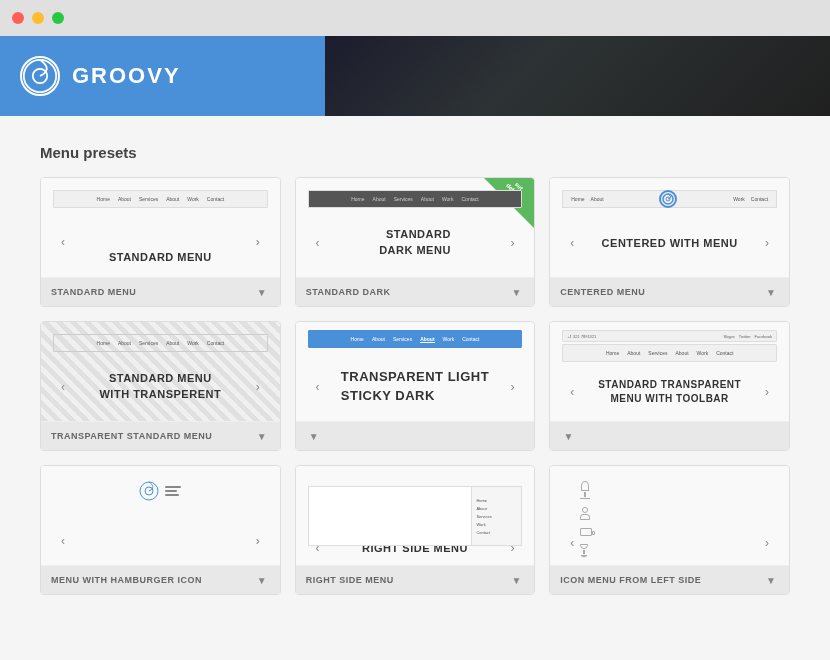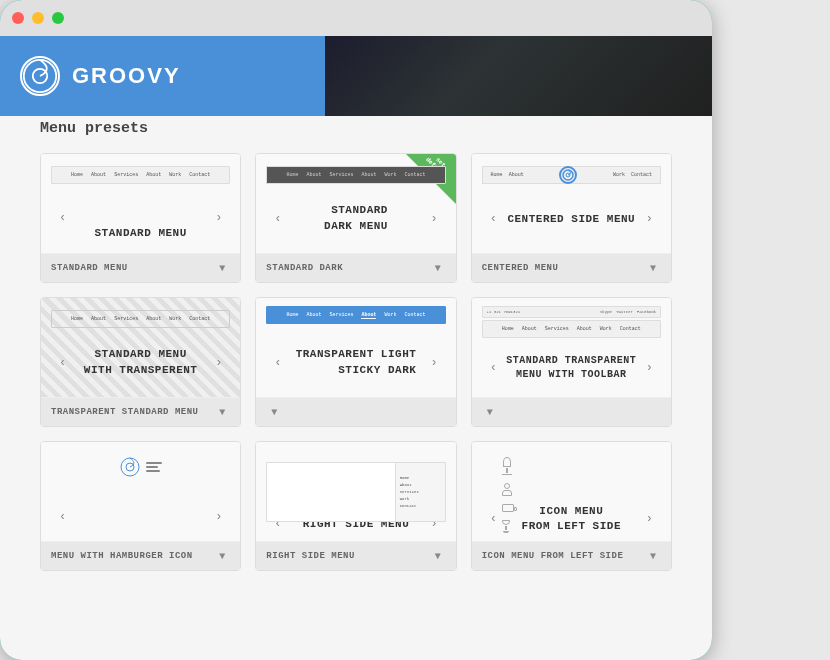--- a/index.html
+++ b/index.html
@@ -6,22 +6,22 @@
     body {
       background: #e8e8e8;
       font-family: -apple-system, BlinkMacSystemFont, 'Segoe UI', Arial, sans-serif;
       width: 830px;
       height: 660px;
       overflow: hidden;
     }
 
     .window {
       background: #14b8a6;
-      border-radius: 22px;
-      width: 712px;
+      border-radius: 0;
+      width: 830px;
       height: 660px;
       box-shadow: 0 4px 20px rgba(0,0,0,0.3);
       overflow: hidden;
     }
 
     .titlebar {
       background: #e0e0e0;
       height: 36px;
       display: flex;
       align-items: center;
@@ -97,22 +97,21 @@
     .hero-image::after {
       content: '';
       position: absolute;
       inset: 0;
       background: linear-gradient(135deg, #1a1a2e 0%, #2d3436 40%, #1e1e1e 100%);
       opacity: 0.85;
     }
 
     
     .presets-section {
-      padding: 4px 40px 20px;
-      font-family: Liberation Mono, monospace;
+      padding: 28px 40px 20px;
     }
 
     .presets-title {
       font-size: 15px;
       font-weight: 600;
       color: #444;
       margin-bottom: 16px;
     }
 
     .presets-grid {
@@ -463,21 +462,21 @@
                   <path d="M6 1 C9 3 10 5 6 6" stroke="#4a90d9" stroke-width="1" fill="none"></path>
                 </svg>
               </div>
               <div class="centered-nav-items">
                 <span>Work</span>
                 <span>Contact</span>
               </div>
             </div>
             <div class="card-nav-arrows" style="width:90%; margin-top:30px;">
               <span class="arrow">‹</span>
-              <div style="font-size:11px;font-weight:700;color:#333;letter-spacing:0.5px;text-align:center;">CENTERED SIDE MENU</div>
+              <div style="font-size:11px;font-weight:700;color:#333;letter-spacing:0.5px;text-align:center;">CENTERED WITH MENU</div>
               <span class="arrow">›</span>
             </div>
           </div>
           <div class="card-footer">
             <span class="card-footer-label">CENTERED MENU</span>
             <div class="chevron-down">▼</div>
           </div>
         </div>
 
         <div class="preset-card">
@@ -507,21 +506,21 @@
             <div class="mini-nav" style="background:#4a90d9;border-color:#4a90d9;top:8px;">
               <span style="color:white;">Home</span>
               <span style="color:white;">About</span>
               <span style="color:white;">Services</span>
               <span style="color:white;font-weight:bold;border-bottom:1px solid white;">About</span>
               <span style="color:white;">Work</span>
               <span style="color:white;">Contact</span>
             </div>
             <div class="card-nav-arrows" style="width:90%; margin-top:30px;">
               <span class="arrow">‹</span>
-              <div style="font-size:11px;font-weight:700;color:#333;letter-spacing:0.5px;text-align:right;line-height:1.4;">TRANSPARENT LIGHT<br>STICKY DARK</div>
+              <div style="font-size:13px;font-weight:700;color:#333;letter-spacing:0.5px;text-align:left;line-height:1.4;">TRANSPARENT LIGHT<br>STICKY DARK</div>
               <span class="arrow">›</span>
             </div>
           </div>
           <div class="card-footer">
             <div class="chevron-down">▼</div>
           </div>
         </div>
 
         <div class="preset-card">
           <div class="card-preview">
@@ -624,21 +623,20 @@
               </div>
 
               <div style="display:flex;flex-direction:column;align-items:center;gap:1px;">
                 <div style="width:8px;height:5px;border:1px solid #aaa;border-radius:0 0 4px 4px;"></div>
                 <div style="width:2px;height:4px;background:#aaa;"></div>
                 <div style="width:6px;height:2px;background:#aaa;border-radius:0 0 2px 2px;"></div>
               </div>
             </div>
             <div class="card-nav-arrows" style="width:90%; margin-top:55px;">
               <span class="arrow">‹</span>
-              <div style="font-size:11px;font-weight:700;color:#333;letter-spacing:0.5px;text-align:center;line-height:1.4;">ICON MENU<br>FROM LEFT SIDE</div>
               <span class="arrow">›</span>
             </div>
           </div>
           <div class="card-footer">
             <span class="card-footer-label">ICON MENU FROM LEFT SIDE</span>
             <div class="chevron-down">▼</div>
           </div>
         </div>
 
       </div>

